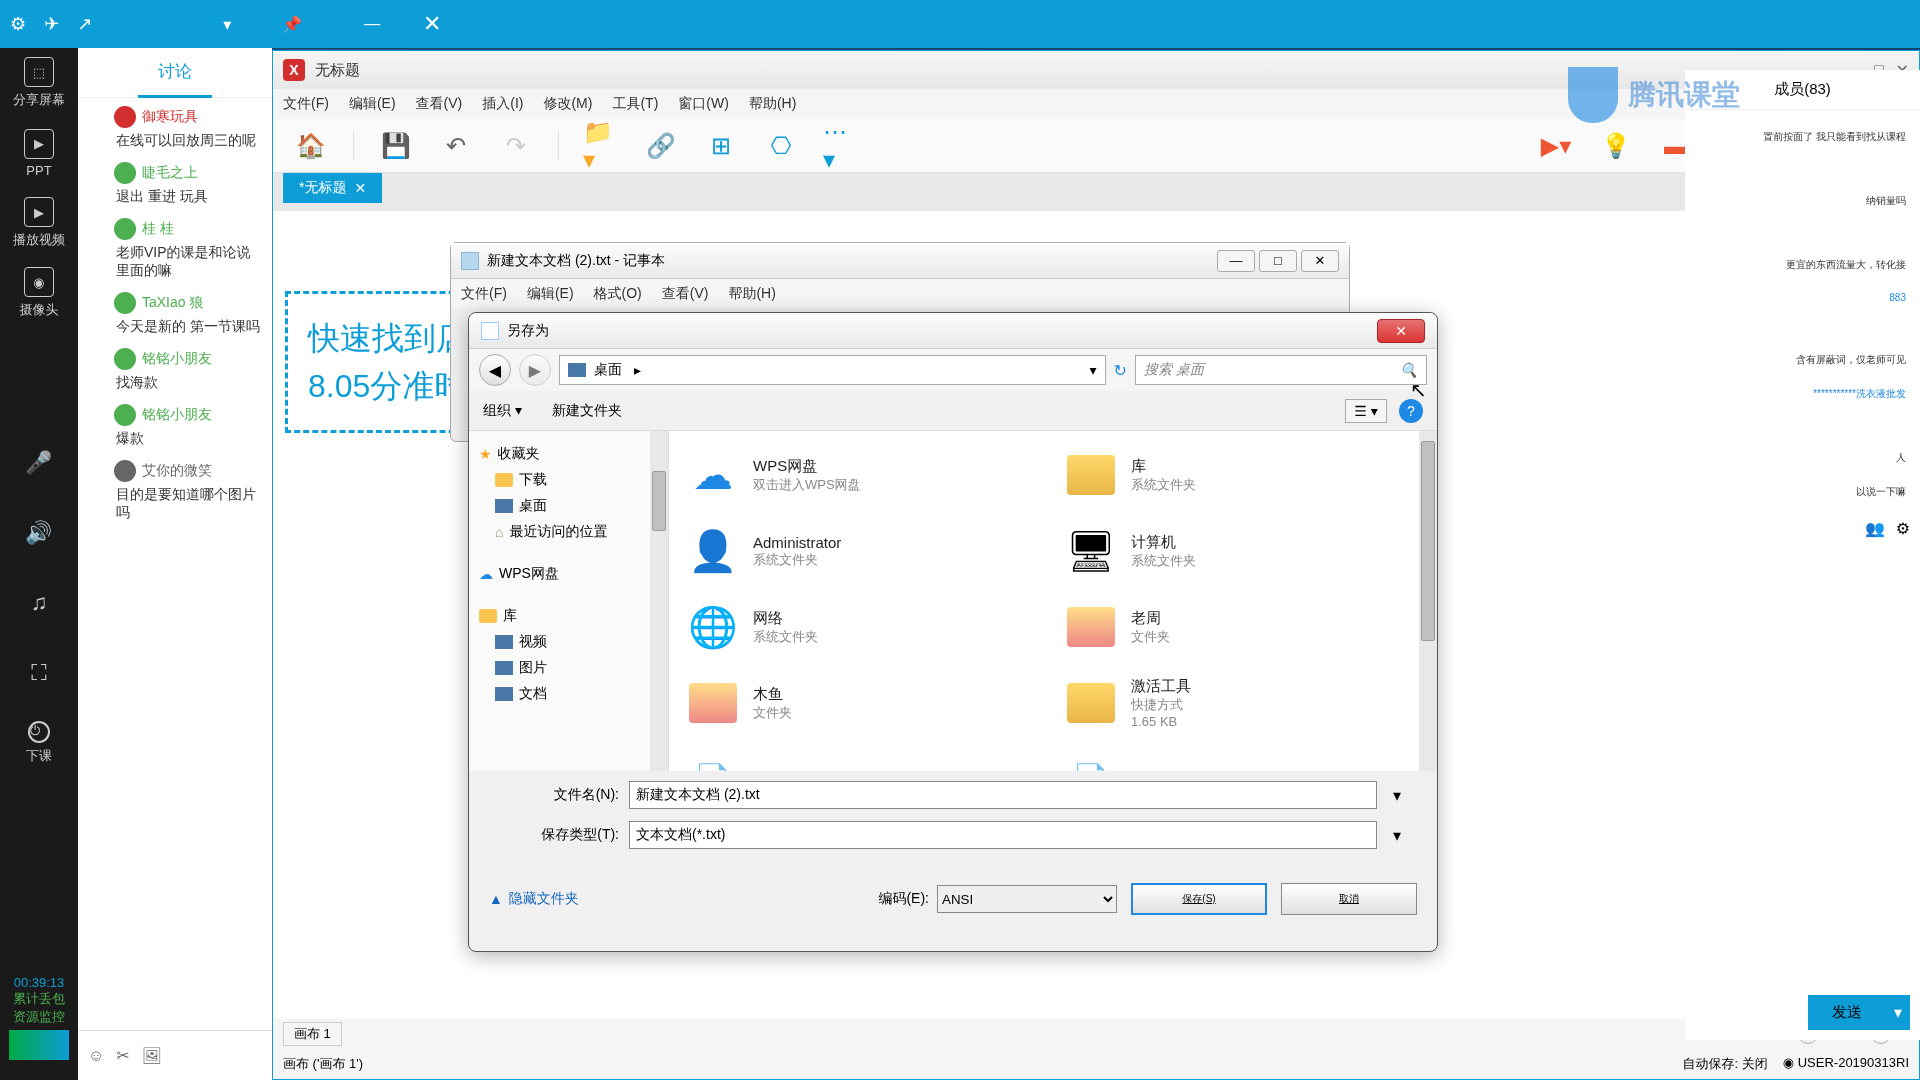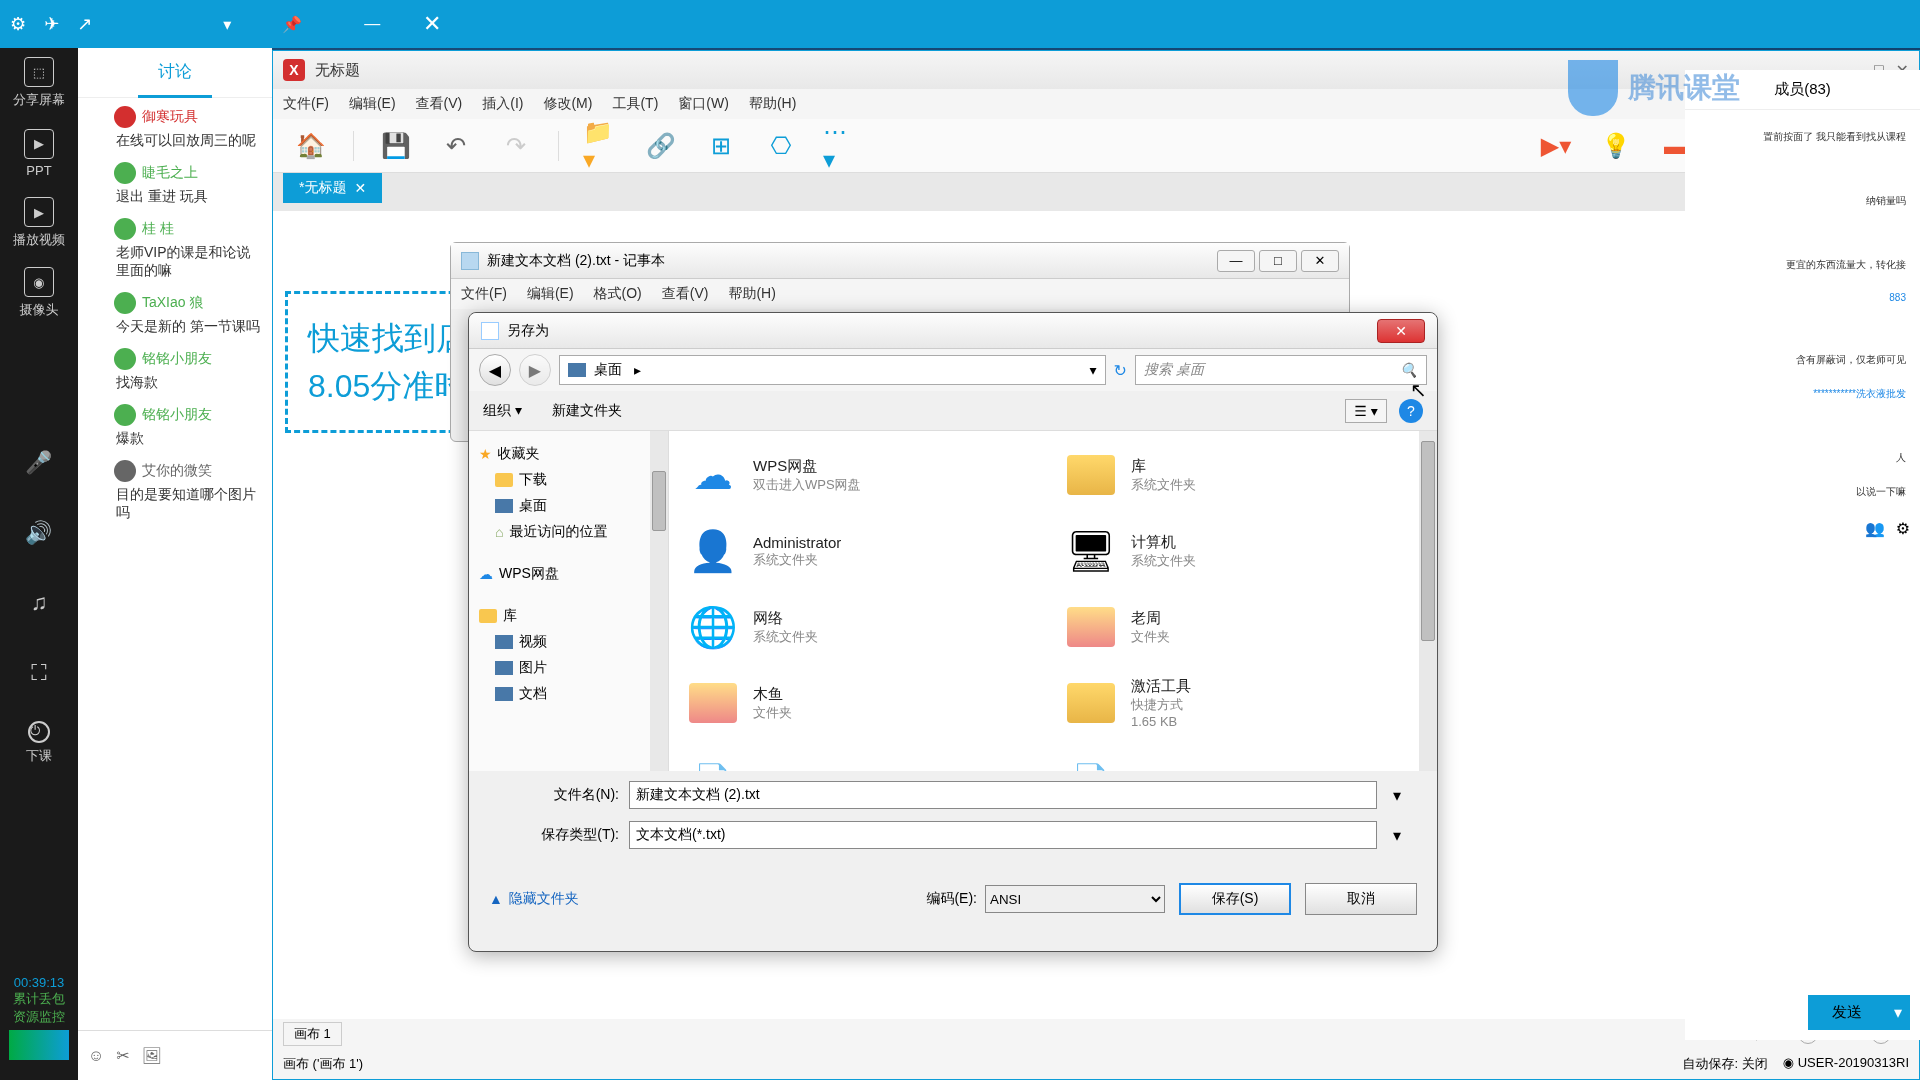--- a/index.html
+++ b/index.html
@@ -112,34 +112,34 @@
     .file-desc { font-size: 13px; color: #888; }
     .file-scrollbar { position: absolute; right: 0; top: 0; width: 18px; height: 100%; background: #e8e8e8; }
     .dialog-form { padding: 10px 30px; background: #f0f0f0; }
     .form-row { display: flex; align-items: center; margin-bottom: 12px; gap: 10px; }
     .form-label { width: 120px; text-align: right; font-size: 14px; }
     .form-input { flex: 1; height: 28px; border: 1px solid #888; background: white; padding: 0 6px; font-size: 14px; }
     .dialog-footer { display: flex; align-items: center; padding: 12px 20px; gap: 14px; }
     .hide-folders { display: flex; align-items: center; gap: 6px; font-size: 14px; color: #1565c0; }
     .encoding { margin-left: auto; display: flex; align-items: center; gap: 8px; font-size: 14px; }
     .encoding select { width: 180px; height: 28px; border: 1px solid #888; }
-    .dlg-btn { width: 112px; height: 32px; border: 1px solid #888; background: linear-gradient(#fff,#e0e0e0); font-size: 14px; }
+    .dlg-btn { width: 136px; height: 32px; border: 1px solid #888; background: linear-gradient(#fff,#e0e0e0); font-size: 10px; text-decoration: underline; }
     .dlg-btn-primary { border: 2px solid #1e88e5; }
     
     
     .desktop-icons { position: absolute; bottom: 20px; left: 80px; display: flex; gap: 20px; z-index: 40; }
     .desk-icon { width: 70px; display: flex; flex-direction: column; align-items: center; gap: 4px; color: white; font-size: 13px; text-align: center; }
     .desk-icon-img { width: 48px; height: 48px; background: #4a90d9; border-radius: 6px; }
     .desk-wechat { background: #2BAE45; border-radius: 8px; }
     .desk-wps { width: 48px; height: 48px; background: #4458c9; transform: rotate(45deg); }
     
     .desktop-doc { position: absolute; bottom: 40px; right: 40px; width: 90px; display:flex; flex-direction: column; align-items: center; color: white; font-size: 14px; z-index: 40;}
     .doc-icon { width:44px;height:54px; background:white; border:1px solid #aaa;}
     
-    .watermark { position: absolute; right: 180px; top: 60px; font-size: 28px; color: #4a90d9; opacity: 0.6; z-index: 95; font-weight: bold; display: flex; align-items: center; gap: 10px; }
+    .watermark { position: absolute; right: 180px; top: 67px; font-size: 28px; color: #4a90d9; opacity: 0.6; z-index: 95; font-weight: bold; display: flex; align-items: center; gap: 10px; }
     .w-shield { width: 50px; height: 56px; background: #1e88e5; border-radius: 0 0 24px 24px; }
     
     .cursor { position: absolute; left: 1410px; top: 378px; z-index: 400; font-size: 20px; color: black; }
   </style>
 </head>
 <body>
 
 <div class="top-bar">
   <div class="top-bar-icons">
     <span>⚙</span>

